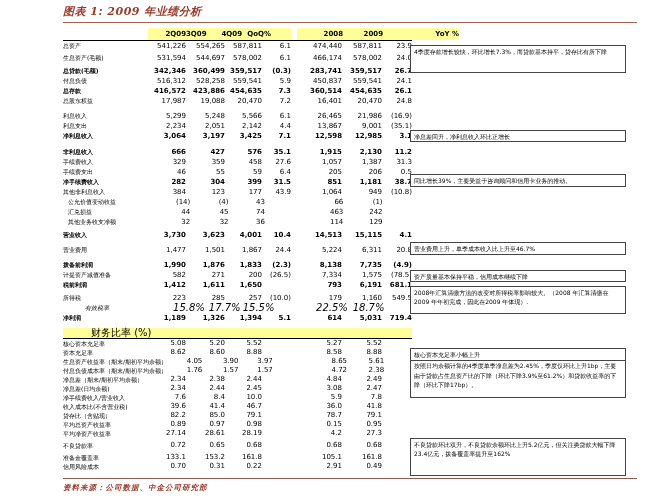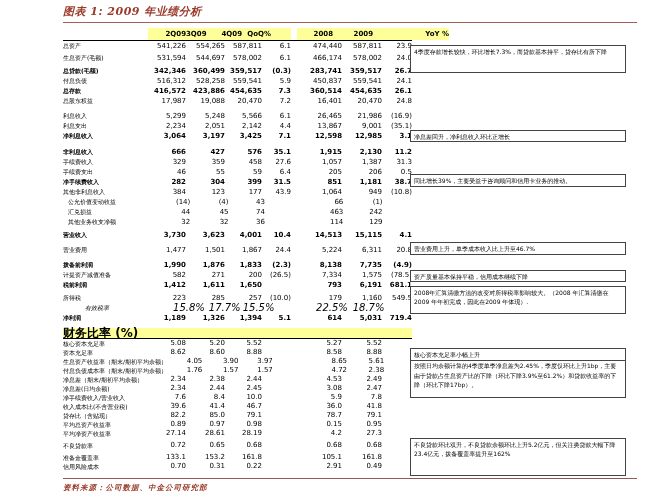--- a/index.html
+++ b/index.html
@@ -21,34 +21,34 @@
   }
 
   
   .tbl{position:absolute;left:63px;top:28px;width:349px;}
   .hdr{display:flex;border-bottom:1px solid #000;height:12px;}
   .hdr .lblspace{flex:0 0 85px;}
   .hgroup1{flex:0 0 143px;display:flex;background:#ffff99;}
   .hgroup2{flex:0 0 121px;display:flex;background:linear-gradient(to right,#ffffff 6px,#ffff99 6px);}
   .hcell{font-size:7px;font-weight:bold;text-align:right;line-height:12px;white-space:nowrap;}
   .hc1{width:38px;} .hc2{width:19px;} .hc3{width:37px;} .hc4{width:29px;}
-  .hc5{width:42px;} .hc6{width:40px;} .hc7{width:30px;padding-left:46px;}
+  .hc5{width:52px;} .hc6{width:40px;} .hc7{width:30px;padding-left:46px;}
 
   .row{display:flex;align-items:center;height:10px;}
   .row.r{height:9px;}
   .row .lbl{flex:0 0 85px;font-size:6px;white-space:nowrap;overflow:visible;line-height:1;}
   .row .v{font-size:7px;text-align:right;line-height:1;white-space:nowrap;}
   .v1{width:38px;} .v2{width:39px;} .v3{width:37px;} .v4{width:29px;}
   .v5{width:51px;} .v6{width:40px;} .v7{width:30px;}
   .row.b .lbl,.row.b .v{font-weight:bold;}
   .row.i .lbl{padding-left:5px;}
   .row.it .lbl{padding-left:22px;font-style:italic;}
   .row.it .v{font-style:italic;font-size:10px;}
   .secband{display:flex;align-items:center;height:10px;background:#ffff99;border-bottom:1px solid #000;}
-  .secband .lbl{font-size:12px;font-weight:bold;white-space:nowrap;}
+  .secband .lbl{font-size:10px;font-weight:normal;white-space:nowrap;margin-left:28px;}
   .spacer{width:100%;}
 
   
   .ann{
     position:absolute;left:410px;width:216px;border:1px solid #444;background:#fff;
     font-size:6px;line-height:1.55;padding:1px 3px;box-sizing:border-box;color:#000;
   }
   .ann .ann-title{border-bottom:1px solid #444;margin:0 -3px;padding:0 3px 1px 3px;}
   .ann1{top:45px;height:28px;}
   .ann2{top:130px;height:12px;}
@@ -384,21 +384,21 @@
           <span class="v v5">4.72</span>
           <span class="v v6">2.38</span>
           <span class="v v7"></span>
         </div>
         <div class="row r">
           <span class="lbl">净息差（期末/期初平均余额）</span>
           <span class="v v1">2.34</span>
           <span class="v v2">2.38</span>
           <span class="v v3">2.44</span>
           <span class="v v4"></span>
-          <span class="v v5">4.53</span>
+          <span class="v v5">4.84</span>
           <span class="v v6">2.49</span>
           <span class="v v7"></span>
         </div>
         <div class="row r">
           <span class="lbl">净息差(日均余额)</span>
           <span class="v v1">2.34</span>
           <span class="v v2">2.44</span>
           <span class="v v3">2.45</span>
           <span class="v v4"></span>
           <span class="v v5">3.08</span>

